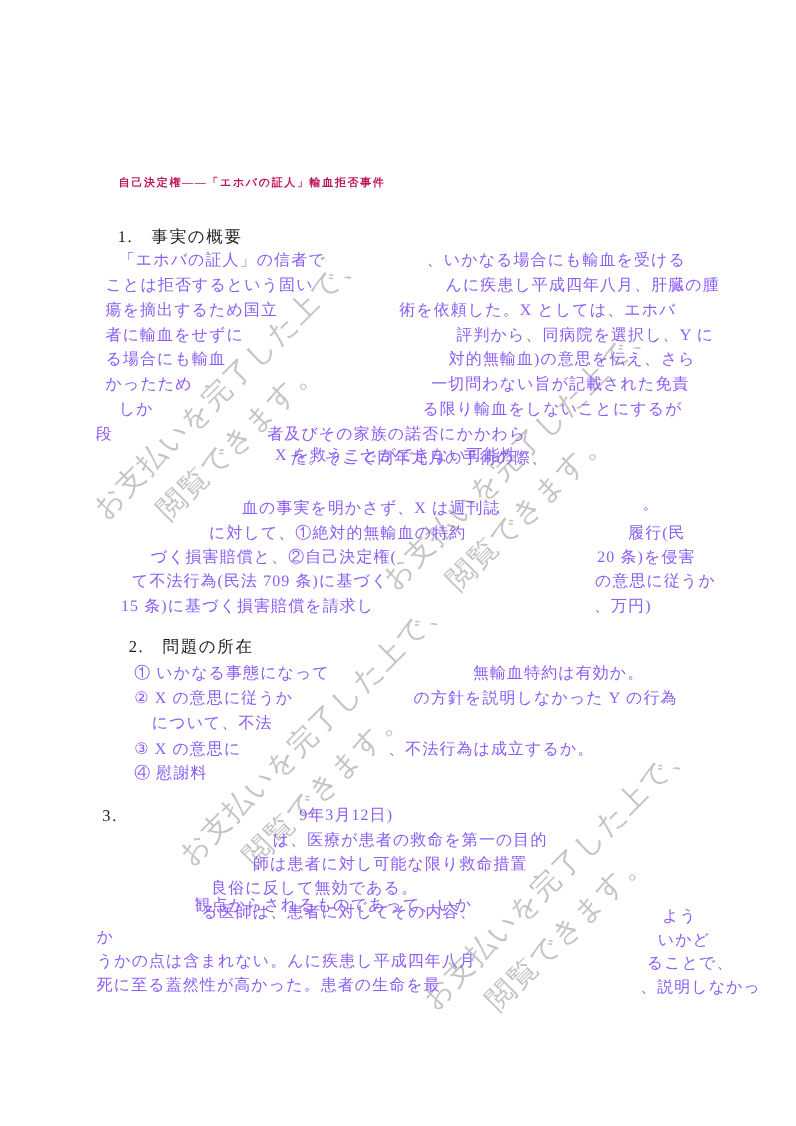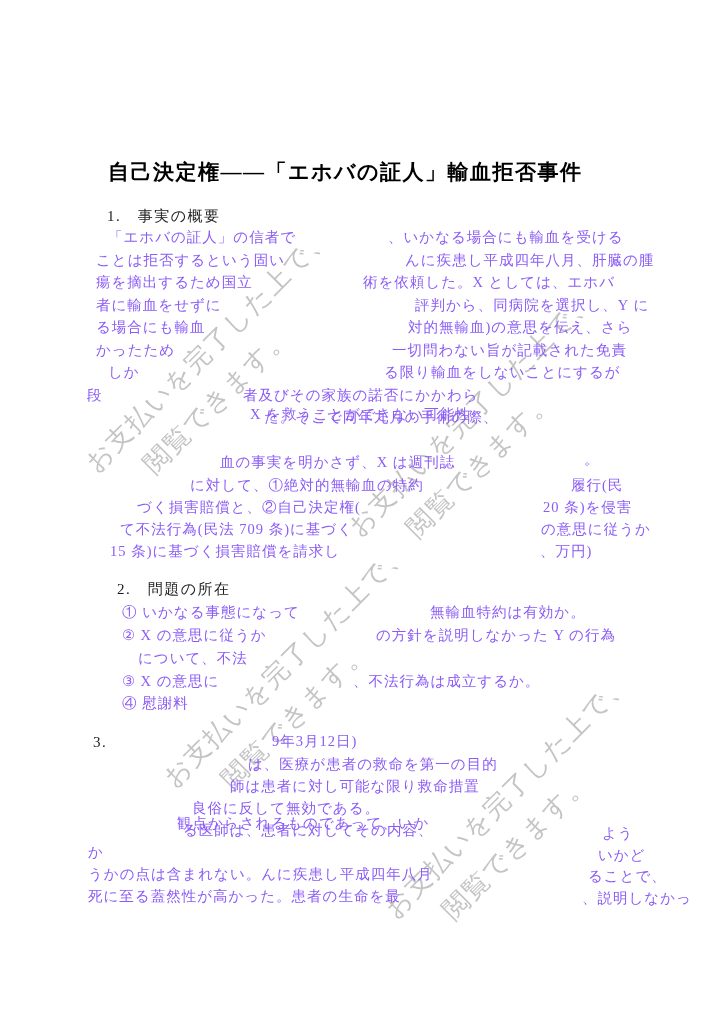--- a/index.html
+++ b/index.html
@@ -5,21 +5,21 @@
   html,body{margin:0;padding:0;background:#ffffff;}
   #page{
     position:relative;width:724px;height:1024px;background:#ffffff;
     overflow:hidden;
     font-family:"Liberation Serif","DejaVu Serif",serif;
   }
   .frag{
     position:absolute;white-space:pre;color:#8b5cf6;
     font-size:14.5px;letter-spacing:1px;line-height:1.1;z-index:2;
   }
-  .frag.title{font-weight:bold;font-size:21px;color:#000000;letter-spacing:1.5px;}
+  .frag.title{font-weight:bold;font-size:10px;color:#be185d;letter-spacing:1.5px;}
   .frag.h{font-size:15px;color:#1c1c1c;letter-spacing:1.5px;}
   .wm{
     position:absolute;transform:rotate(-45deg);transform-origin:0 0;
     font-family:"DejaVu Sans",sans-serif;font-size:26px;letter-spacing:1.5px;
     color:#c4c4c4;white-space:pre;line-height:42px;z-index:1;font-weight:500;
   }
   .wm .wm-l2{padding-left:40px;}
 </style>
 </head>
 <body>

